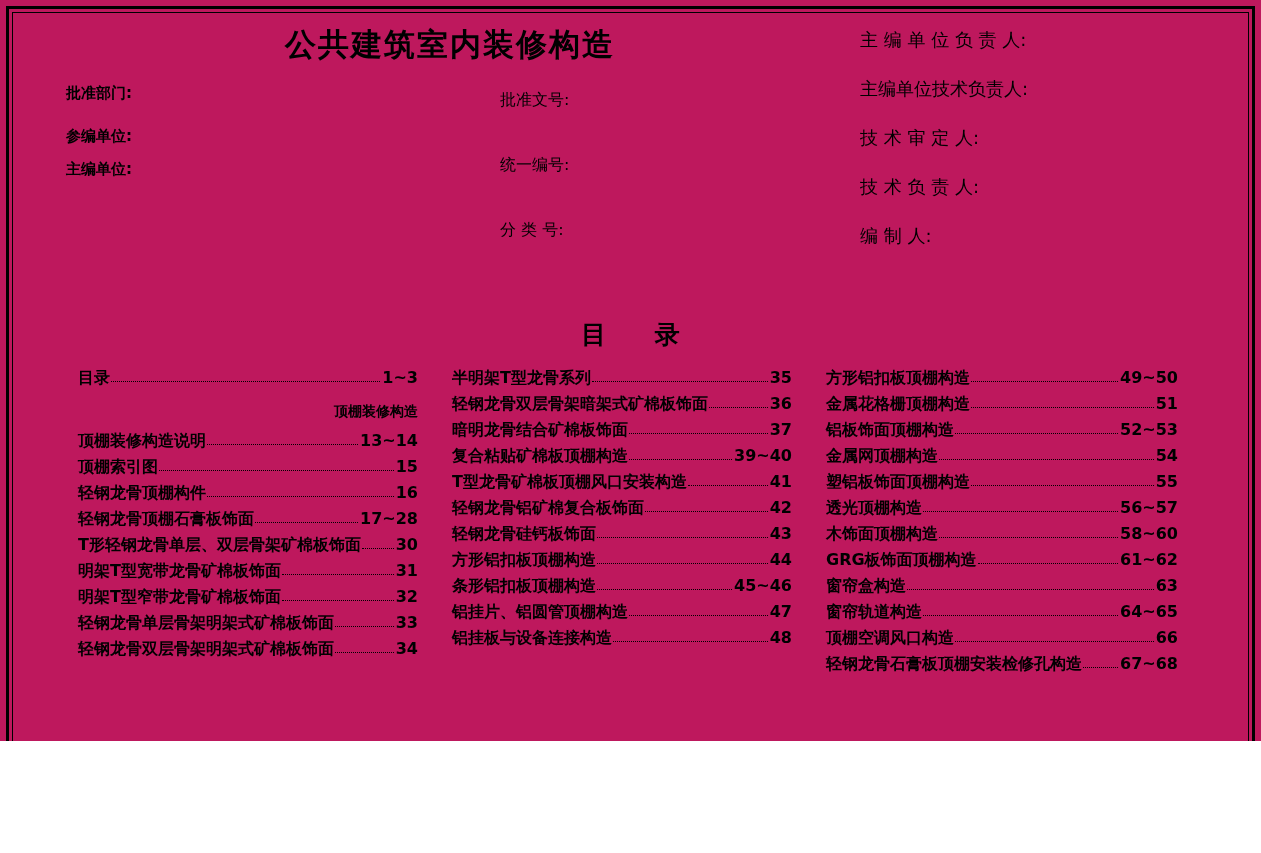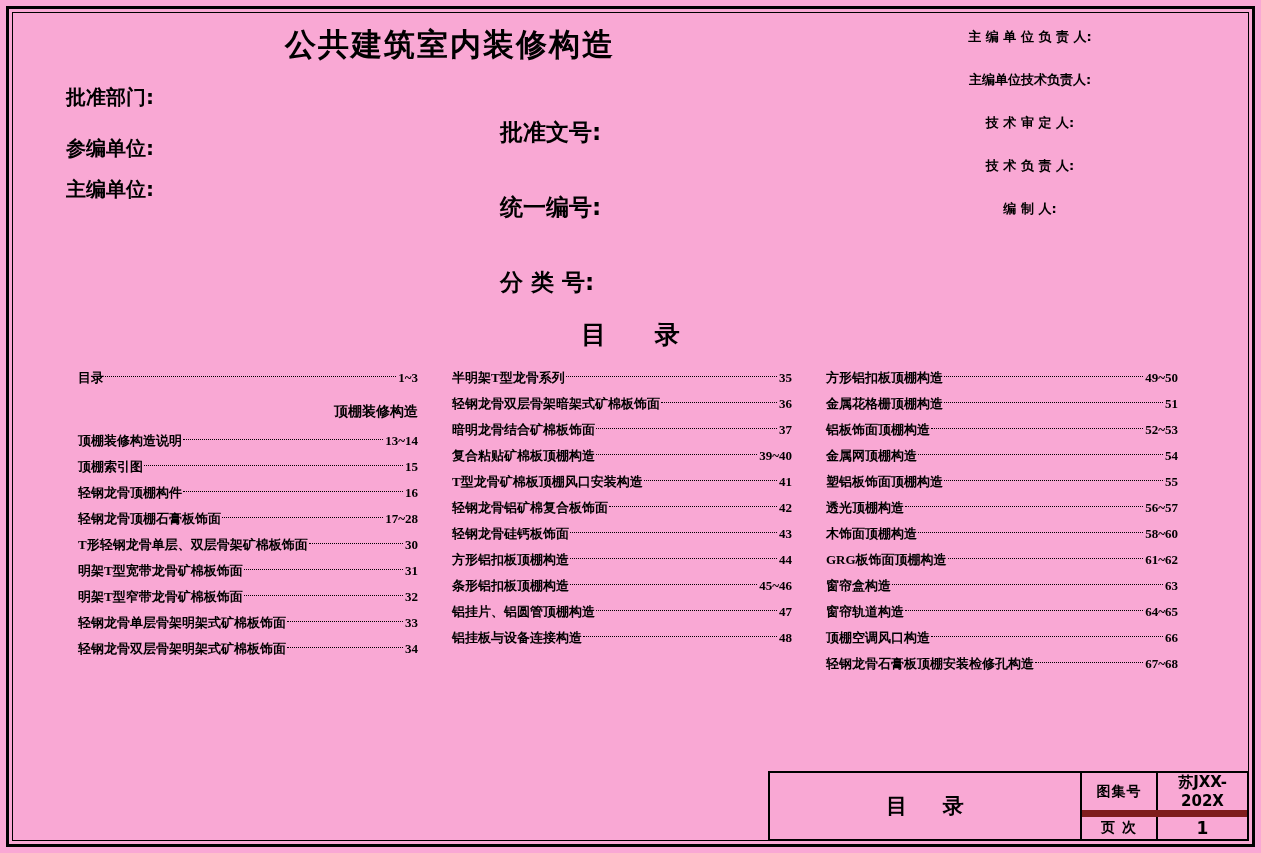--- a/index.html
+++ b/index.html
@@ -7,22 +7,22 @@
     padding: 0;
     background: #ffffff;
   }
   body {
     font-family: "DejaVu Sans", "Liberation Sans", sans-serif;
     color: #000;
   }
   .page {
     position: relative;
     width: 1261px;
-    height: 853px;
-    background: #f9a8d4;
+    height: 741px;
+    background: #be185d;
     box-sizing: border-box;
     overflow: hidden;
   }
   .outer-border {
     position: absolute;
     left: 6px;
     top: 6px;
     width: 1249px;
     height: 841px;
     border: 3px solid #000;
@@ -51,55 +51,54 @@
     font-family: "DejaVu Sans", "Liberation Sans", sans-serif;
   }
 
   .left-fields {
     position: absolute;
     left: 66px;
     top: 84px;
     width: 300px;
   }
   .left-fields .fld {
-    font-size: 20px;
+    font-size: 15px;
     font-weight: bold;
     margin-bottom: 14px;
     white-space: nowrap;
   }
   .left-fields .fld.gap {
     margin-top: 24px;
   }
 
   .mid-fields {
     position: absolute;
     left: 500px;
     top: 90px;
     width: 260px;
   }
   .mid-fields .fld {
-    font-size: 23px;
-    font-weight: bold;
+    font-size: 16px;
+    font-weight: normal;
     margin-bottom: 44px;
     white-space: nowrap;
-    margin-top: 27px;
   }
 
   .right-fields {
     position: absolute;
     left: 860px;
     top: 28px;
     width: 340px;
   }
   .right-fields .fld {
-    font-size: 13px;
-    font-weight: bold;
+    font-size: 18px;
+    font-weight: normal;
     margin-bottom: 25px;
     white-space: nowrap;
-    text-align: center;
+    text-align: left;
   }
 
   
   .toc-heading {
     position: absolute;
     left: 0;
     top: 318px;
     width: 1261px;
     text-align: center;
     font-size: 25px;
@@ -119,27 +118,26 @@
   .toc-col {
     position: absolute;
     top: 0;
   }
   .col1 { left: 78px;  width: 340px; }
   .col2 { left: 452px; width: 340px; }
   .col3 { left: 826px; width: 352px; }
 
   .toc-row {
     display: flex;
-    align-items: center;
-    font-size: 13px;
+    align-items: flex-end;
+    font-size: 16px;
     font-weight: bold;
     line-height: 15px;
     margin-bottom: 11px;
     white-space: nowrap;
-    font-family: Liberation Serif, serif;
   }
   .toc-row .lbl { flex: 0 0 auto; }
   .toc-row .dots {
     flex: 1 1 auto;
     margin: 0 2px 3px 1px;
     border-bottom: 1.5px dotted #000;
     height: 1px;
     min-width: 8px;
   }
   .toc-row .pg { flex: 0 0 auto; text-align: right; }

